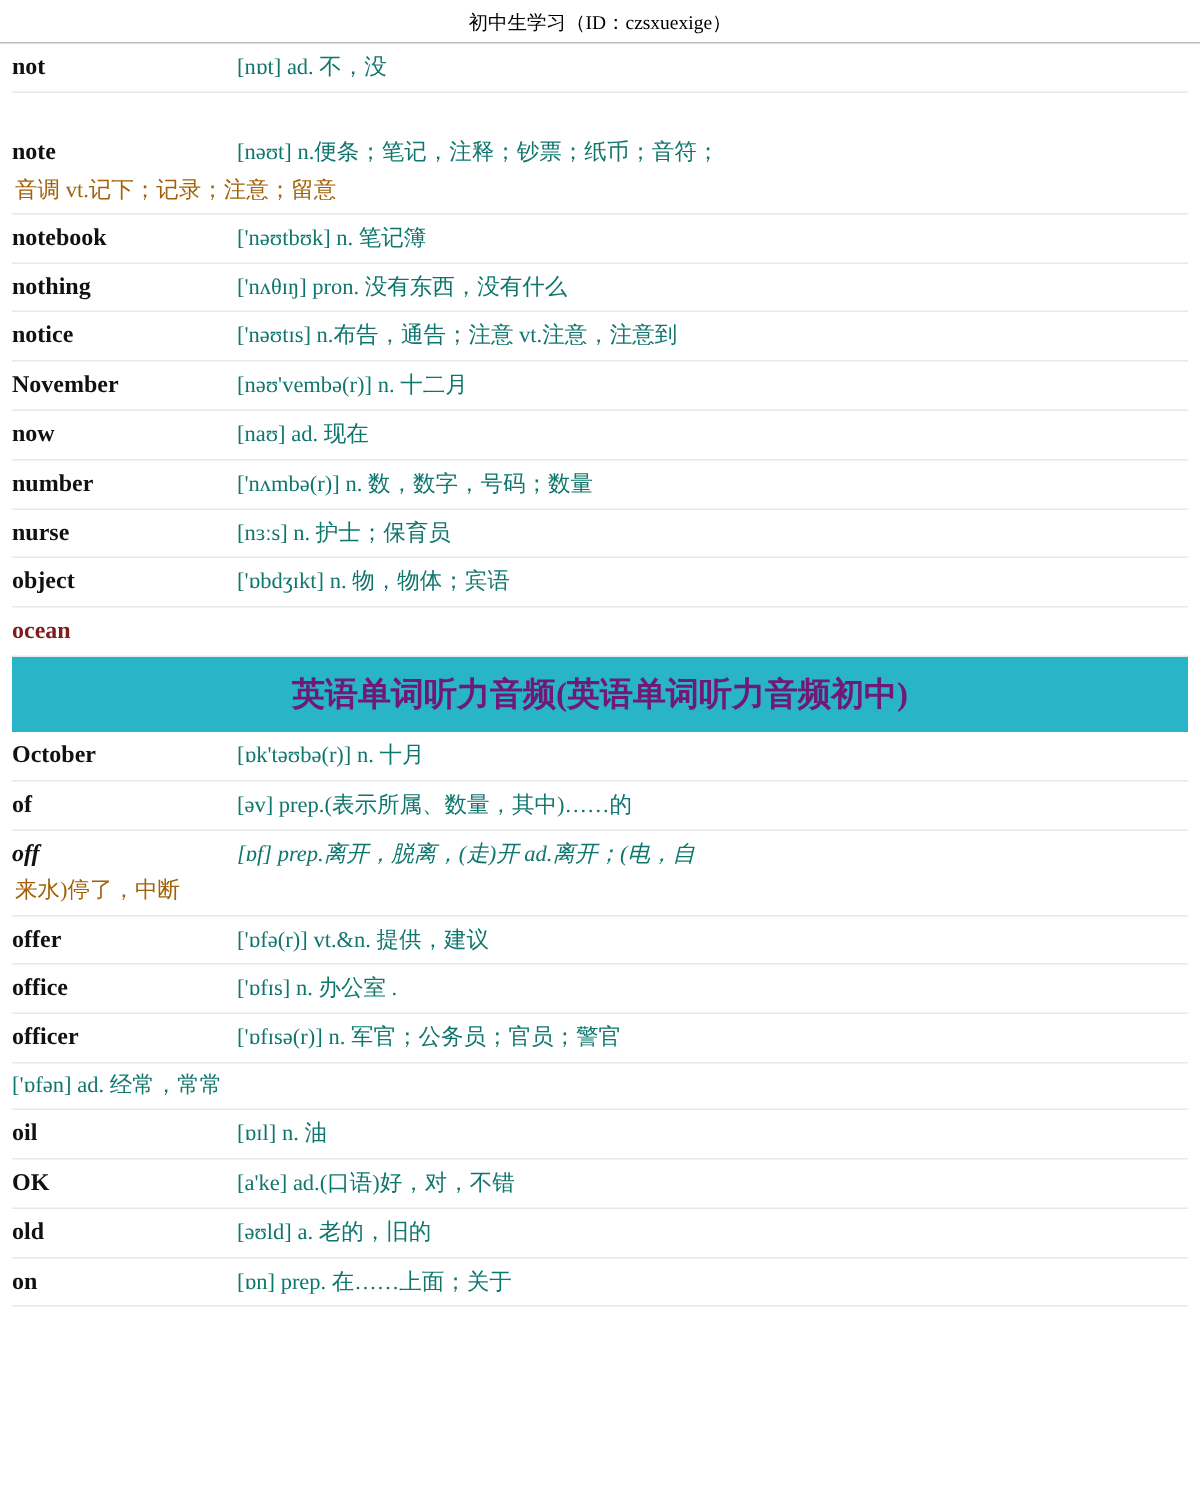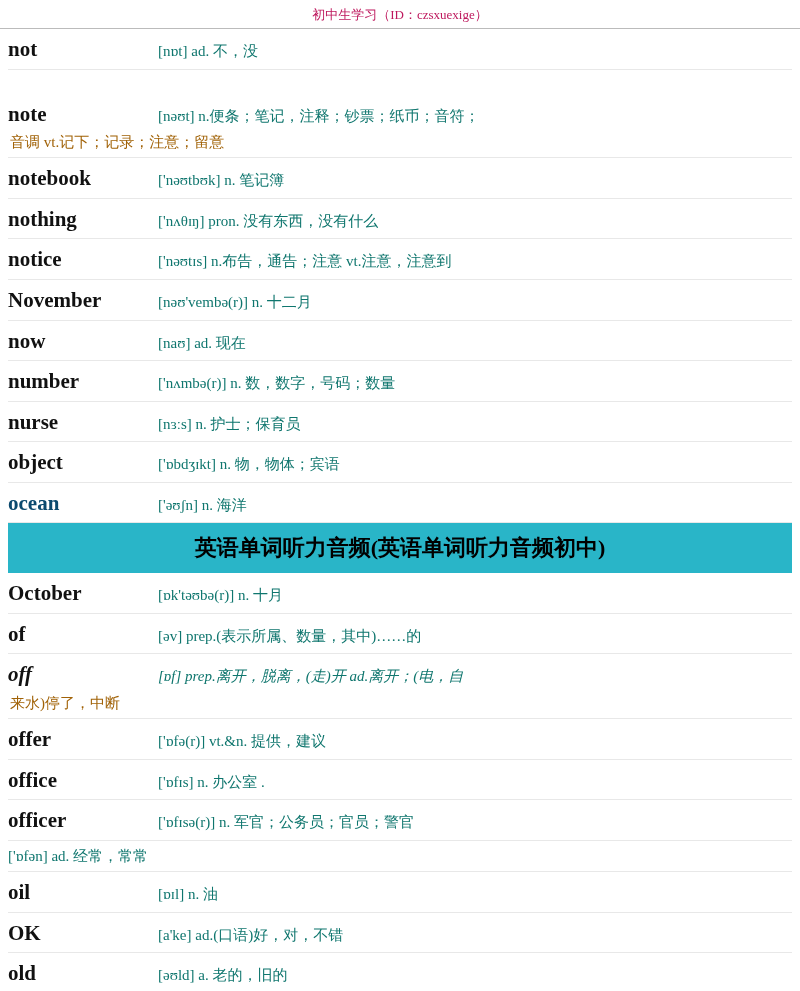--- a/index.html
+++ b/index.html
@@ -14,42 +14,42 @@
       background: #fff;
       font-family: "SimSun", "宋体", serif;
       font-size: 15px;
       color: #222;
       position: relative;
     }
 
     .page-header {
       text-align: center;
       font-size: 13px;
-      color: #be185d;
+      color: #000000;
       padding: 6px 0 4px 0;
       border-bottom: 1.5px solid #bbb;
     }
 
     .word-list {
       padding: 0 8px;
     }
 
     .word-entry {
       display: flex;
       flex-wrap: wrap;
       align-items: baseline;
       padding: 4px 0 3px 0;
       border-bottom: 1px solid #e8e8e8;
       line-height: 1.55;
     }
 
     .word-term {
       font-weight: bold;
       font-family: "Times New Roman", serif;
-      font-size: 21px;
+      font-size: 16px;
       min-width: 150px;
       color: #111;
     }
 
     .word-definition {
       flex: 1;
       font-size: 15px;
       color: #0f766e;
     }
 
@@ -64,26 +64,26 @@
       display: flex;
       align-items: baseline;
       flex-wrap: nowrap;
     }
 
     .ocean-entry {
       color: #6ab0b8;
     }
 
     .ocean-entry .word-term {
-      color: #0c4a6e;
+      color: #7f1d1d;
     }
 
     .banner-overlay {
       background: #29b5c8;
-      color: #000000;
+      color: #701a75;
       font-size: 22px;
       font-weight: bold;
       text-align: center;
       padding: 10px 0;
       margin: 0 0;
       position: relative;
       z-index: 10;
     }
   </style>
 </head>
@@ -133,21 +133,20 @@
     <div class="word-entry">
       <span class="word-term">nurse</span>
       <span class="word-definition">[nɜːs]   n. 护士；保育员</span>
     </div>
     <div class="word-entry">
       <span class="word-term">object</span>
       <span class="word-definition">['ɒbdʒɪkt]   n. 物，物体；宾语</span>
     </div>
     <div class="word-entry ocean-entry">
       <span class="word-term">ocean</span>
-      <span class="word-definition">['əʊʃn]   n. 海洋</span>
     </div>
     <div class="banner-overlay">英语单词听力音频(英语单词听力音频初中)</div>
     <div class="word-entry">
       <span class="word-term">October</span>
       <span class="word-definition">[ɒk'təʊbə(r)]   n. 十月</span>
     </div>
     <div class="word-entry">
       <span class="word-term">of</span>
       <span class="word-definition">[əv]   prep.(表示所属、数量，其中)……的</span>
     </div>

